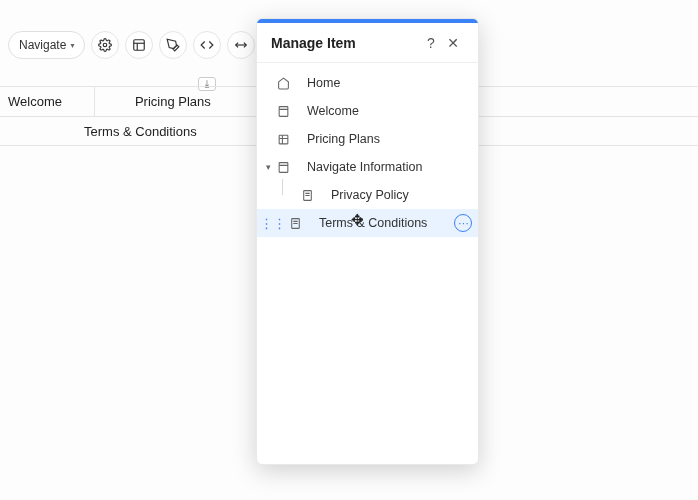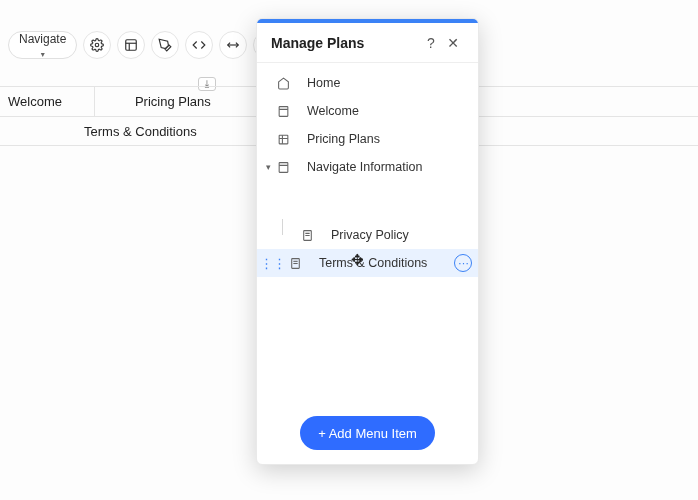--- a/index.html
+++ b/index.html
@@ -10,21 +10,20 @@
     top: 31px; left: 0;
     display: flex; align-items: center; gap: 6px;
     padding: 0 8px;
   }
   .nav-btn {
     height: 28px; padding: 0 10px;
     border: 1px solid #e0e0e0; border-radius: 14px;
     background: #fff; color: #333; font-size: 12px;
     display: flex; align-items: center; gap: 4px;
     cursor: pointer;
-    flex-direction: column;
   }
   .nav-btn .chev { font-size: 8px; color: #666; }
   .icon-btn {
     width: 28px; height: 28px; border-radius: 50%;
     border: 1px solid #e5e5e5; background: #fff;
     display: flex; align-items: center; justify-content: center;
     cursor: pointer; color: #333;
   }
   .icon-btn svg { width: 14px; height: 14px; }
 
@@ -193,21 +192,21 @@
   <div class="tab">Pricing Plans</div>
   <div class="tab">Impo</div>
 </div>
 
 <div class="subheader">Terms &amp; Conditions</div>
 <div class="subheader-line"></div>
 
 <div class="panel">
   <div class="panel-top-bar"></div>
   <div class="panel-header">
-    <div class="panel-title">Manage Plans</div>
+    <div class="panel-title">Manage Item</div>
     <div class="panel-hbtn">?</div>
     <div class="panel-hbtn">✕</div>
   </div>
 
   <div class="tree">
 
     <div class="tree-row">
       <span class="ticon">
           <svg viewBox="0 0 24 24" fill="none" stroke="currentColor" stroke-width="2">
             <path d="M3 9l9-7 9 7v11a2 2 0 0 1-2 2H5a2 2 0 0 1-2-2z"></path>
@@ -240,21 +239,21 @@
     <div class="tree-row expandable">
       <span class="ticon">
           <svg viewBox="0 0 24 24" fill="none" stroke="currentColor" stroke-width="2">
             <rect x="4" y="3" width="16" height="18" rx="1"></rect>
             <line x1="4" y1="8" x2="20" y2="8"></line>
           </svg>
         </span>
       <span>Navigate Information</span>
     </div>
 
-    <div class="tree-row level2" style="position:relative;margin-top:40px;">
+    <div class="tree-row level2" style="position:relative;">
       <span class="guide"></span>
       <span class="ticon">
           <svg viewBox="0 0 24 24" fill="none" stroke="currentColor" stroke-width="2">
             <rect x="5" y="3" width="14" height="18" rx="1"></rect>
             <line x1="8" y1="8" x2="16" y2="8"></line>
             <line x1="8" y1="12" x2="16" y2="12"></line>
           </svg>
         </span>
       <span>Privacy Policy</span>
     </div>
@@ -268,16 +267,13 @@
             <line x1="8" y1="12" x2="16" y2="12"></line>
           </svg>
         </span>
       <span>Terms &amp; Conditions</span>
       <span class="row-more">⋯</span>
       <span class="move-cursor">✥</span>
     </div>
 
   </div>
 
-  <div class="panel-footer">
-    <button class="add-btn">+ Add Menu Item</button>
-  </div>
 </div>
 
 </body></html>

